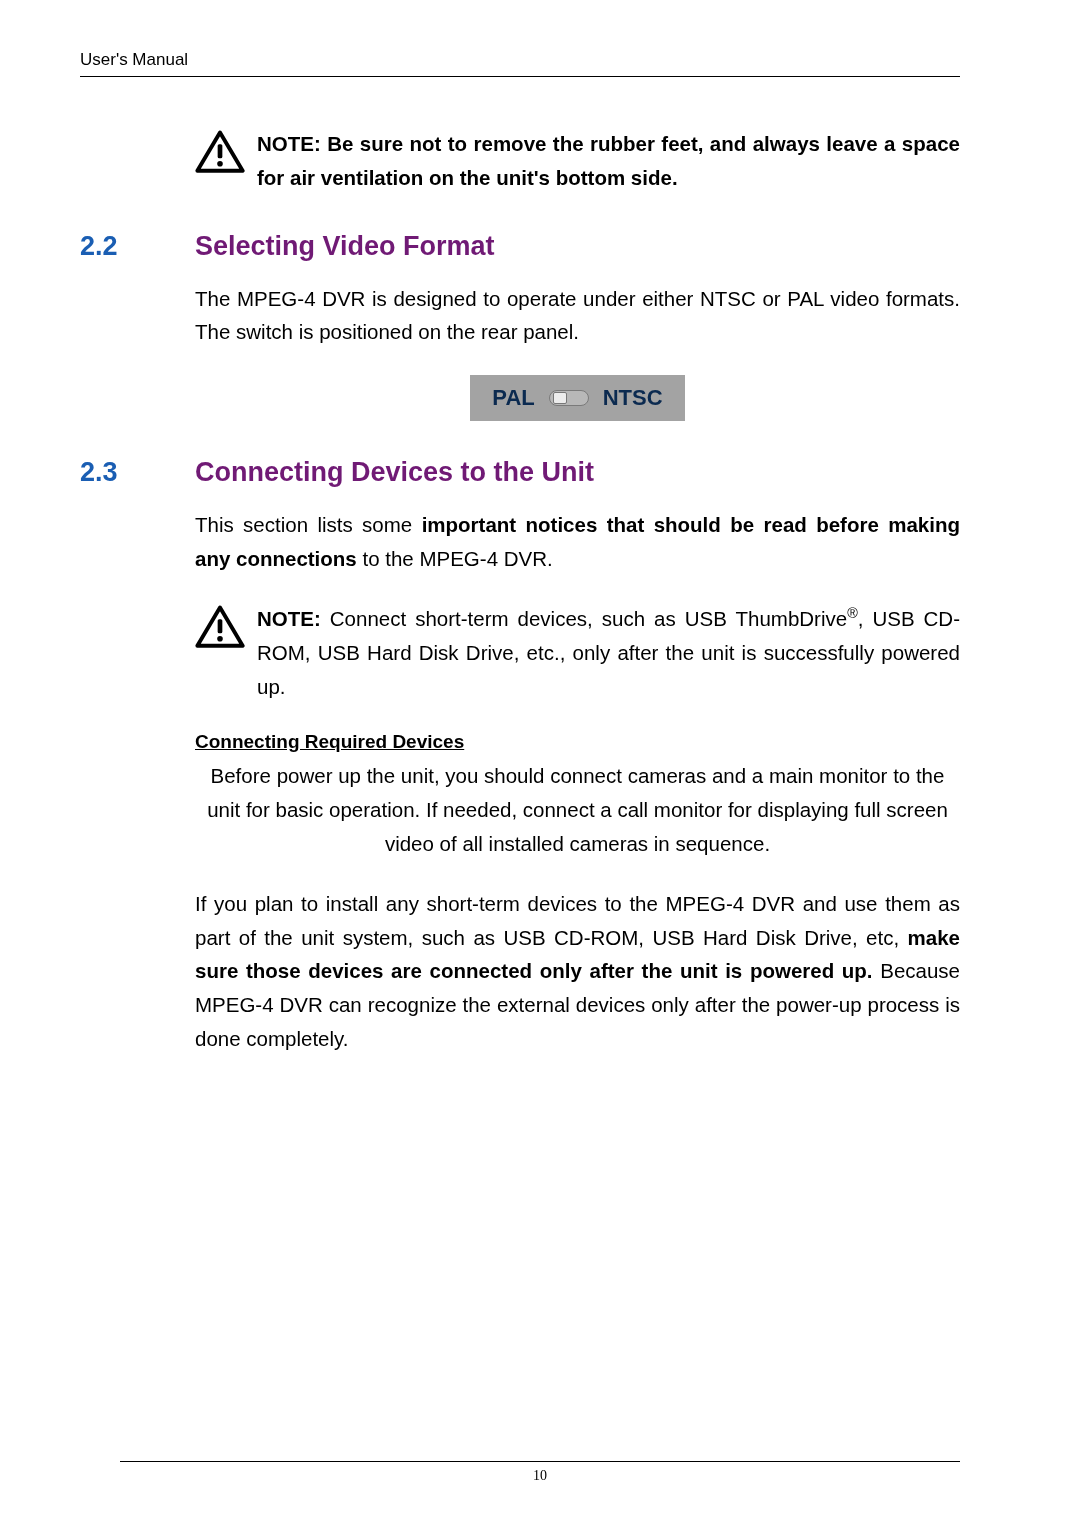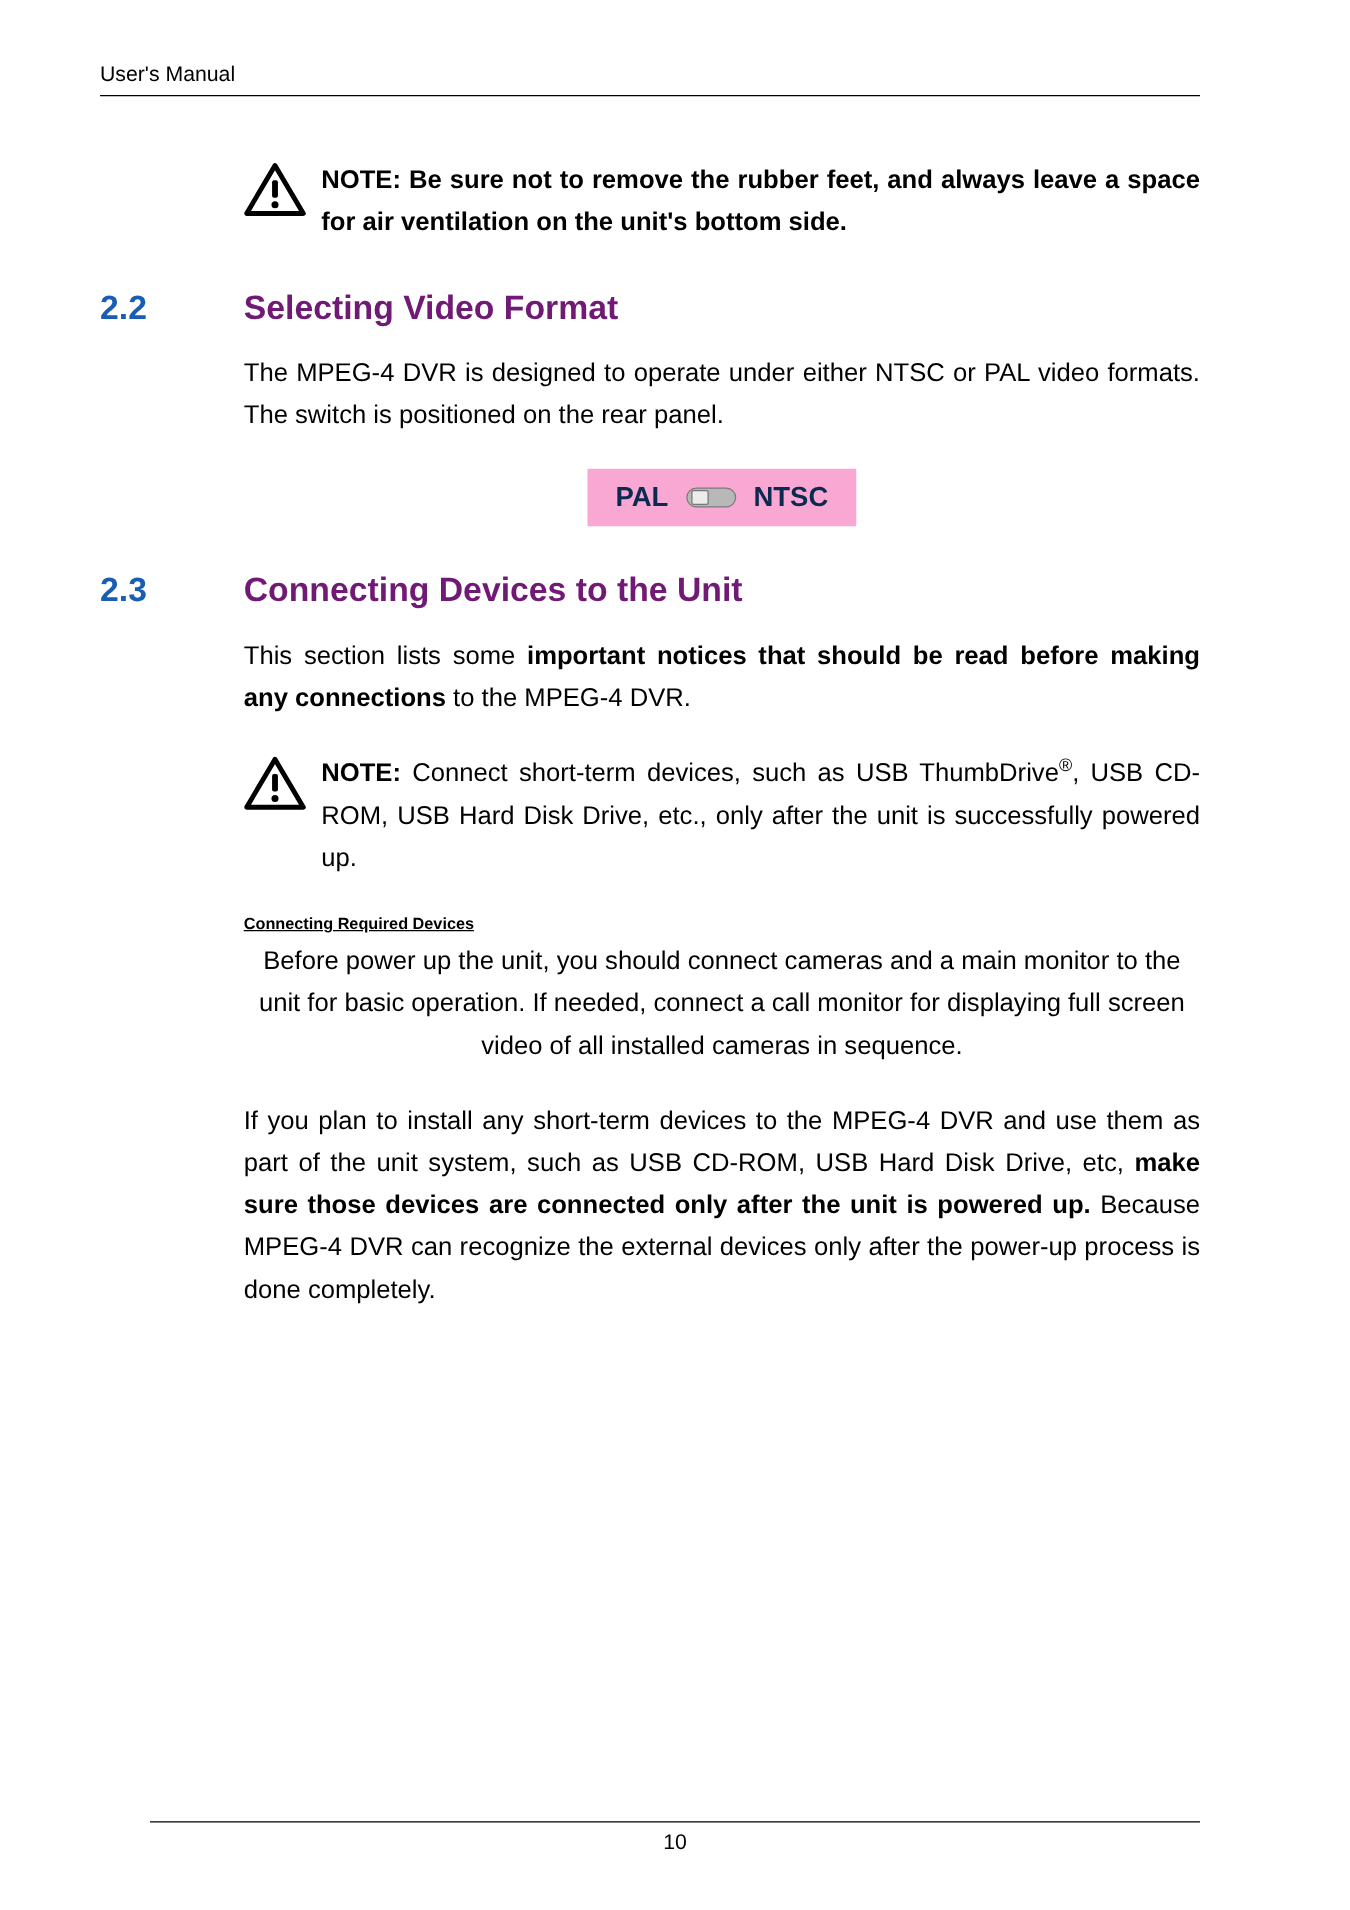--- a/index.html
+++ b/index.html
@@ -69,33 +69,33 @@
     height: 46px;
   }
   .note-text {
     flex: 1;
     font-size: 20.5px;
     line-height: 1.65;
     text-align: justify;
   }
   .bold { font-weight: bold; }
   .sub-heading {
-    font-size: 13px;
+    font-size: 19px;
     font-weight: bold;
     text-decoration: underline;
     margin-bottom: 6px;
     margin-top: 28px;
   }
   .switch-figure {
     display: flex;
     justify-content: center;
     margin: 18px 0 30px 0;
   }
   .switch-box {
-    background: #f9a8d4;
+    background: #a3a3a3;
     padding: 10px 22px;
     display: flex;
     align-items: center;
     gap: 14px;
     font-weight: bold;
     color: #0b2a50;
     font-size: 22px;
   }
   .switch-slot {
     width: 40px;
@@ -121,22 +121,22 @@
     right: 120px;
     bottom: 44px;
   }
   .rule-bottom {
     border: none;
     border-top: 1px solid #000;
     margin: 0 0 6px 0;
   }
   .page-number {
     text-align: center;
-    font-family: Liberation Sans, sans-serif;
-    font-size: 17px;
+    font-family: Liberation Serif, serif;
+    font-size: 14px;
   }
   sup { font-size: 0.7em; }
 </style>
 </head>
 <body>
 
 <div class="page">
 
   <div class="header-row">User's Manual</div>
   <hr class="rule-top">

